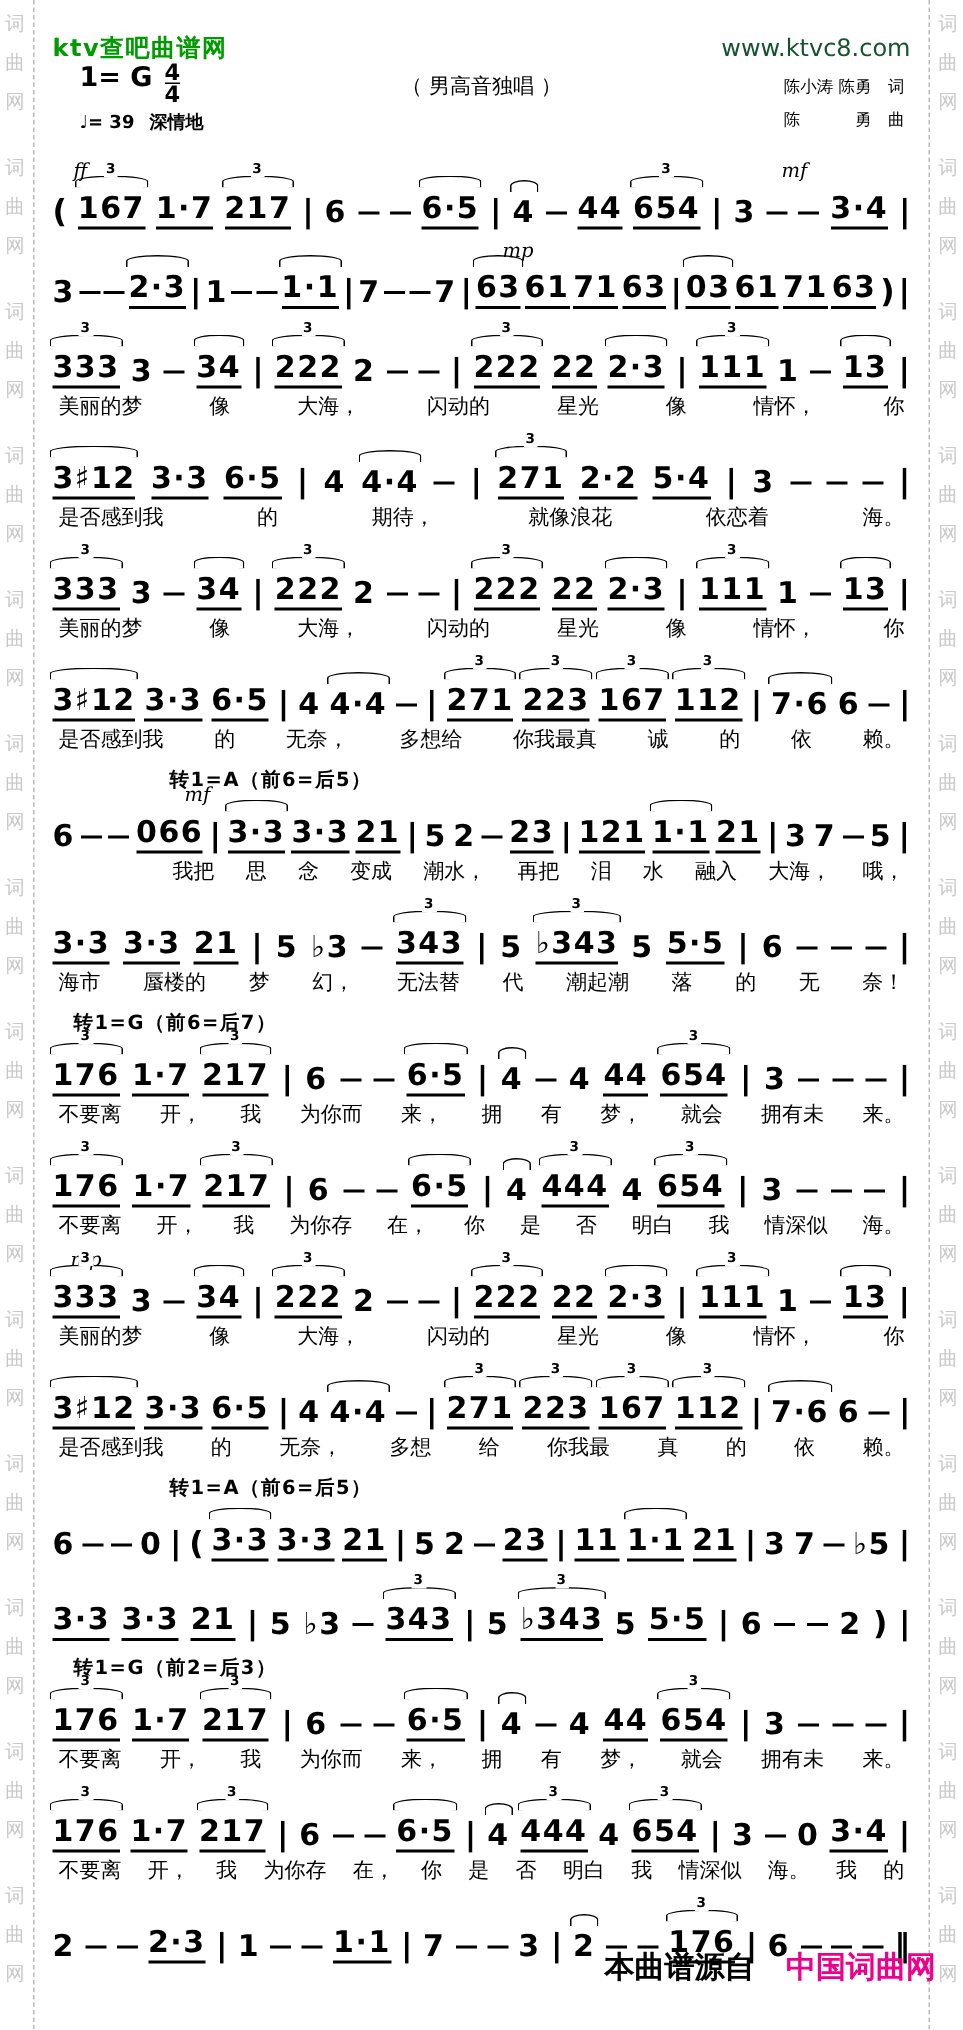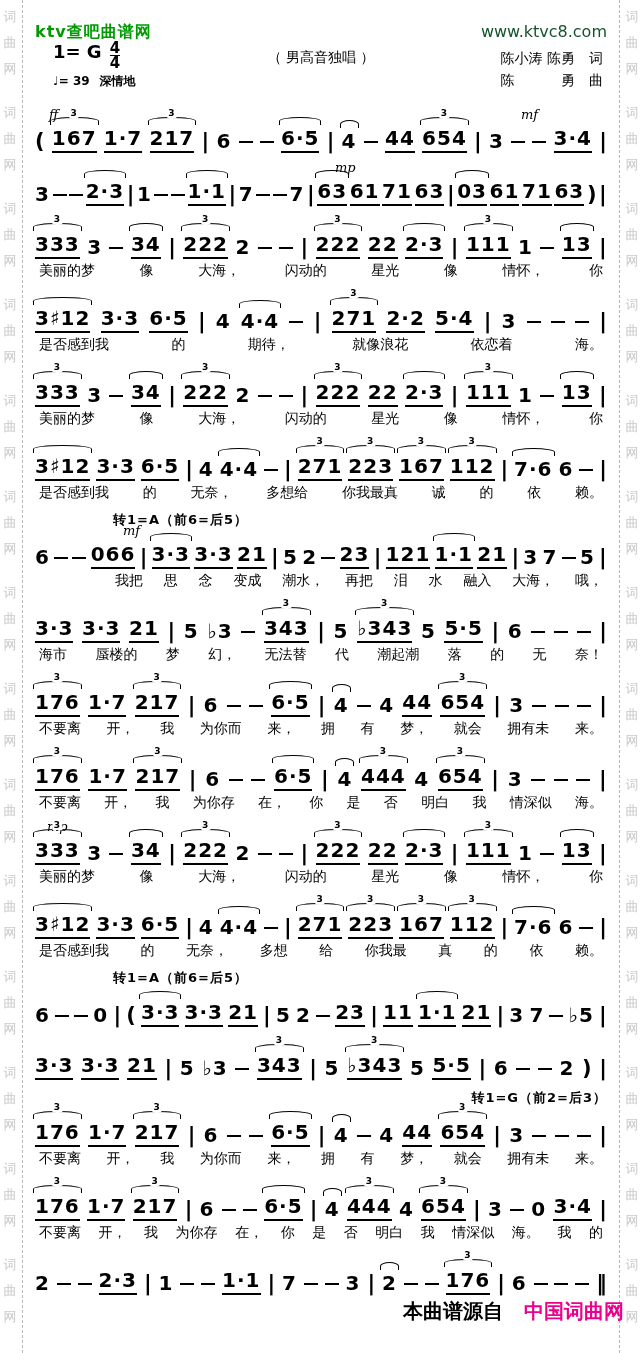--- a/index.html
+++ b/index.html
@@ -19,21 +19,21 @@
   
   .hdr{display:flex;justify-content:space-between;align-items:flex-start;margin-top:14px;}
   .site{font-size:16px;font-weight:bold;letter-spacing:1px;}
   .url{font-size:16px;}
   
   .title{ text-align:center;font-size:36px;font-weight:bold;letter-spacing:38px;
           padding-left:38px;margin-top:8px;line-height:44px;}
   
   .meta{position:relative;height:62px;margin-top:2px;}
   .subtitle{position:absolute;left:0;right:0;top:4px;text-align:center;font-size:14px;}
-  .credits{position:absolute;right:4px;top:2px;text-align:left;font-size:14px;line-height:22px;}
+  .credits{position:absolute;right:4px;top:2px;text-align:left;font-size:11px;line-height:22px;}
   .keyblock{position:absolute;left:18px;top:-4px;}
   .keyrow{display:flex;font-size:18px;font-weight:bold;}
   .meterfrac{display:inline-flex;flex-direction:column;align-items:center;margin-left:8px;
              font-size:15px;line-height:14px;font-weight:bold;}
   .meterfrac .den{border-top:1.5px solid #000;}
   .temporow{font-size:12px;margin-top:3px;font-weight:bold;}
   .temporow .expr{margin-left:10px;font-family:"DejaVu Serif",serif;}
   
   #systems{margin-top:2px;}
   .system{margin-bottom:9px;}
@@ -491,20 +491,21 @@
             <span class="word">无法替</span>
             <span class="word">代</span>
             <span class="word">潮起潮</span>
             <span class="word">落</span>
             <span class="word">的</span>
             <span class="word">无</span>
             <span class="word">奈！</span>
           </div>
         </div>
         <div class="system">
+          <div class="pre-label" style="margin-left: 14px;">转1=G（前6=后7）</div>
           <div class="notes">
             <span class="tok u">176<span class="arc"></span><span class="t3">3</span></span>
             <span class="tok u">1·7</span>
             <span class="tok u">217<span class="arc"></span><span class="t3">3</span></span>
             <span class="bar">|</span>
             <span class="tok">6</span>
             <span class="dash"></span>
             <span class="dash"></span>
             <span class="tok u">6·5<span class="arc"></span></span>
             <span class="bar">|</span>
@@ -685,21 +686,21 @@
             <span class="bar">|</span>
             <span class="tok">6</span>
             <span class="dash"></span>
             <span class="dash"></span>
             <span class="tok">2</span>
             <span class="bar">)</span>
             <span class="bar">|</span>
           </div>
         </div>
         <div class="system">
-          <div class="pre-label" style="margin-left: 14px; text-align: right;">转1=G（前2=后3）</div>
+          <div class="pre-label" style="margin-left: 14px;">转1=G（前2=后3）</div>
           <div class="notes">
             <span class="tok u">176<span class="arc"></span><span class="t3">3</span></span>
             <span class="tok u">1·7</span>
             <span class="tok u">217<span class="arc"></span><span class="t3">3</span></span>
             <span class="bar">|</span>
             <span class="tok">6</span>
             <span class="dash"></span>
             <span class="dash"></span>
             <span class="tok u">6·5<span class="arc"></span></span>
             <span class="bar">|</span>

